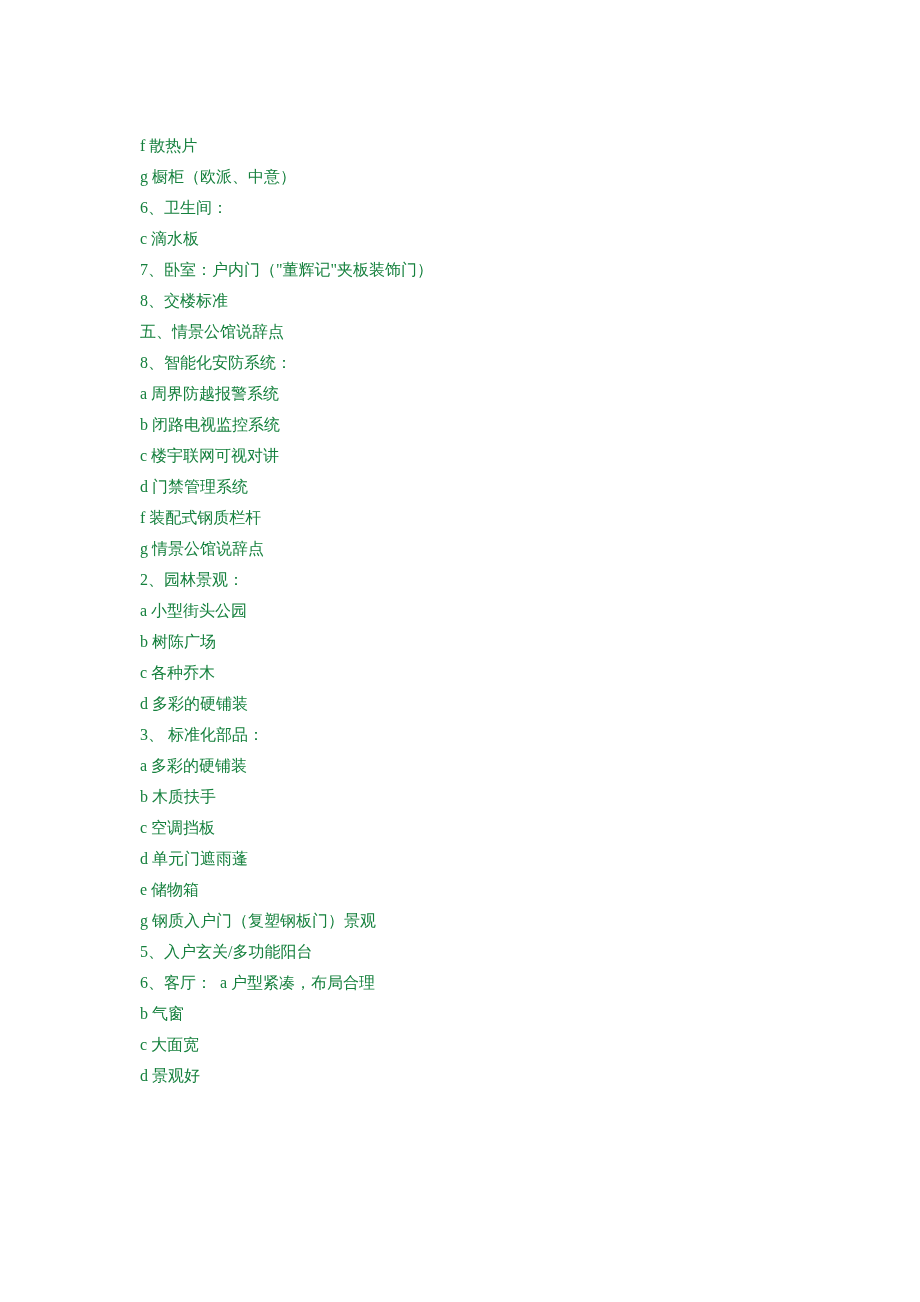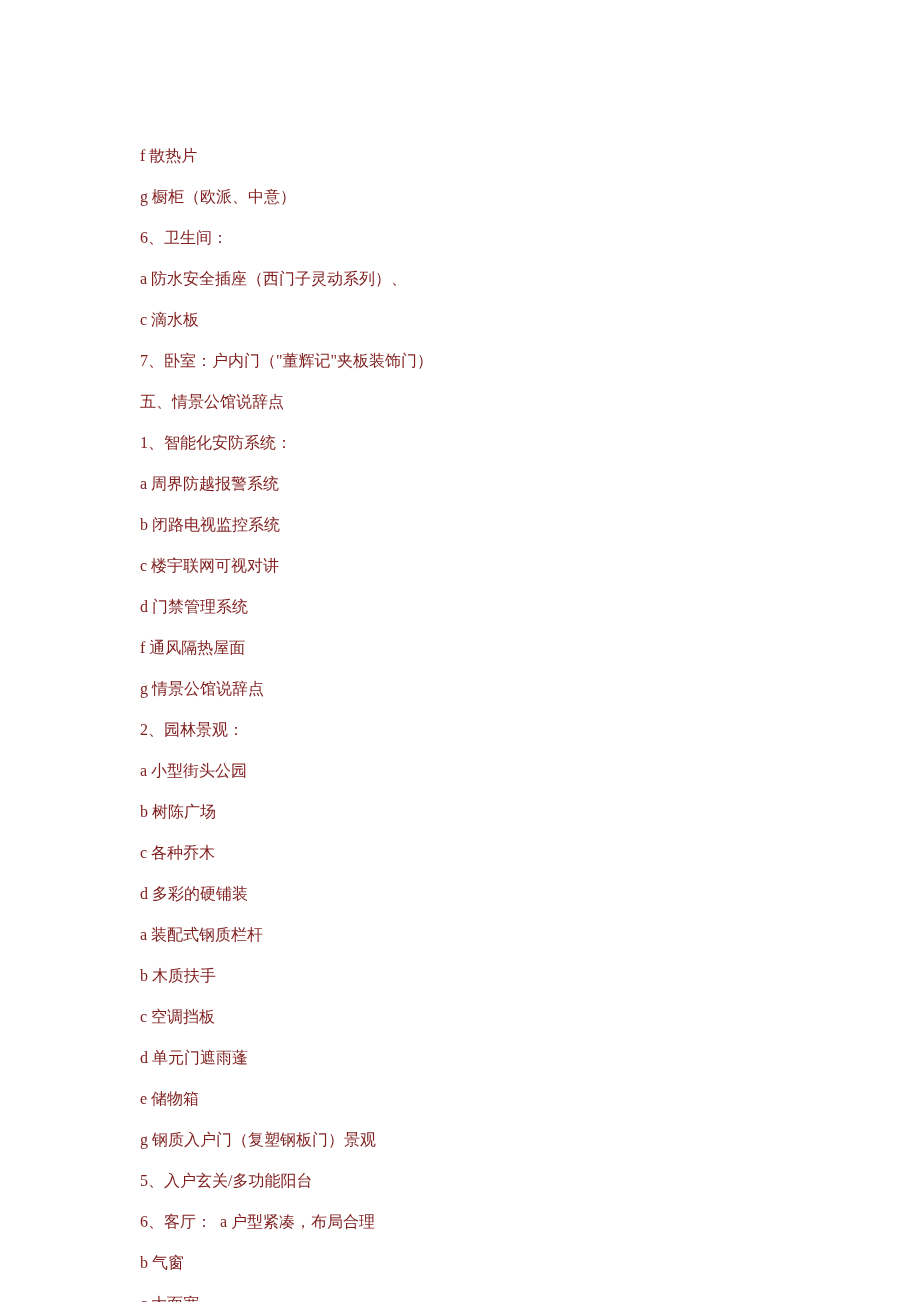--- a/index.html
+++ b/index.html
@@ -10,49 +10,49 @@
     width: 920px;
     height: 1302px;
   }
   .page {
     padding: 130px 140px 80px 140px;
     box-sizing: border-box;
   }
   .line {
     font-size: 16px;
     line-height: 31px;
-    color: #7f1d1d;
+    color: #15803d;
     white-space: pre-wrap;
-    margin-top: 10px;
   }
 </style>
 </head>
 <body>
 
 <div class="page">
   <div class="line">f 散热片</div>
   <div class="line">g 橱柜（欧派、中意）</div>
   <div class="line">6、卫生间：</div>
-  <div class="line">a 防水安全插座（西门子灵动系列）、</div>
   <div class="line">c 滴水板</div>
   <div class="line">7、卧室：户内门（"董辉记"夹板装饰门）</div>
+  <div class="line">8、交楼标准</div>
   <div class="line">五、情景公馆说辞点</div>
-  <div class="line">1、智能化安防系统：</div>
+  <div class="line">8、智能化安防系统：</div>
   <div class="line">a 周界防越报警系统</div>
   <div class="line">b 闭路电视监控系统</div>
   <div class="line">c 楼宇联网可视对讲</div>
   <div class="line">d 门禁管理系统</div>
-  <div class="line">f 通风隔热屋面</div>
+  <div class="line">f 装配式钢质栏杆</div>
   <div class="line">g 情景公馆说辞点</div>
   <div class="line">2、园林景观：</div>
   <div class="line">a 小型街头公园</div>
   <div class="line">b 树陈广场</div>
   <div class="line">c 各种乔木</div>
   <div class="line">d 多彩的硬铺装</div>
-  <div class="line">a 装配式钢质栏杆</div>
+  <div class="line">3、 标准化部品：</div>
+  <div class="line">a 多彩的硬铺装</div>
   <div class="line">b 木质扶手</div>
   <div class="line">c 空调挡板</div>
   <div class="line">d 单元门遮雨蓬</div>
   <div class="line">e 储物箱</div>
   <div class="line">g 钢质入户门（复塑钢板门）景观</div>
   <div class="line">5、入户玄关/多功能阳台</div>
   <div class="line">6、客厅：  a 户型紧凑，布局合理</div>
   <div class="line">b 气窗</div>
   <div class="line">c 大面宽</div>
   <div class="line">d 景观好</div>

